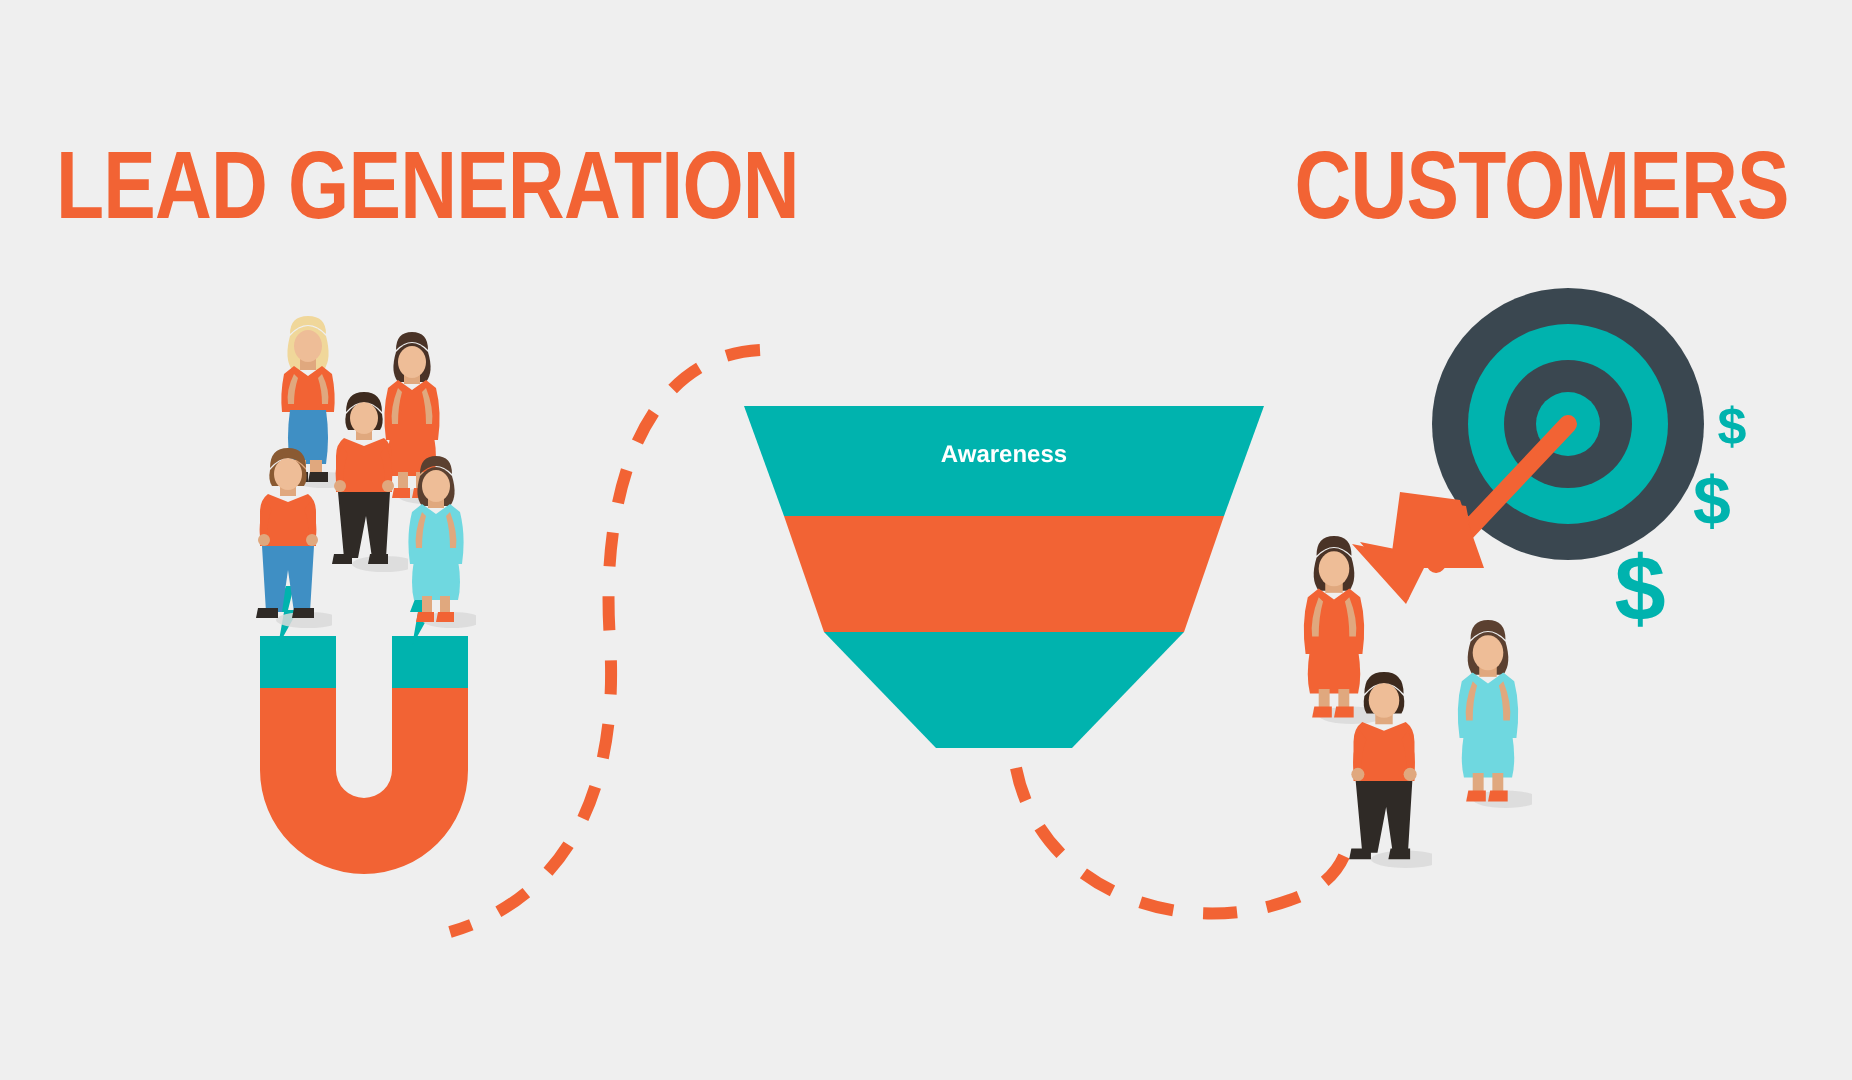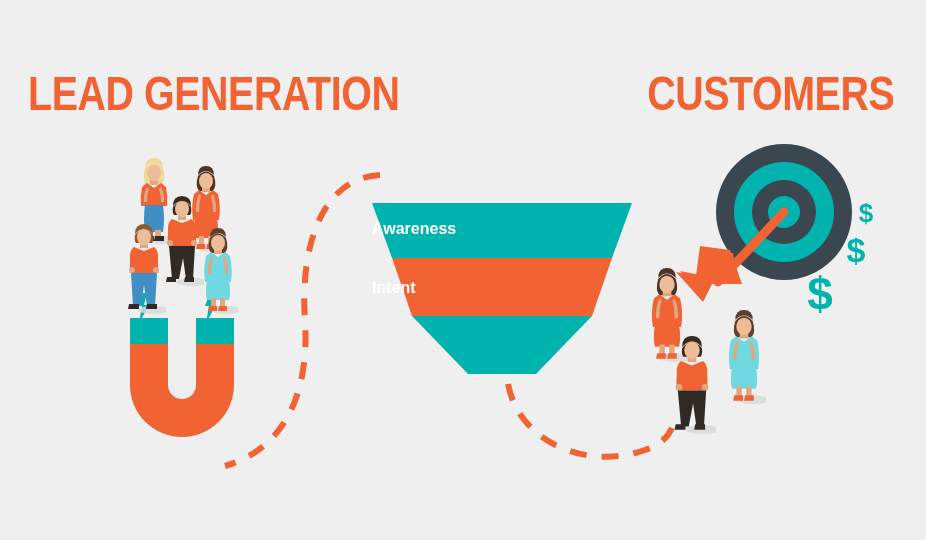--- a/index.html
+++ b/index.html
@@ -44,21 +44,22 @@
   }
   #heading-customers {
     right: 32px;
     top: 70px;
     transform-origin: right top;
   }
   .funnel-label {
     position: absolute;
     color: #ffffff;
     font-weight: bold;
-    font-size: 16px;
+    font-size: 12px;
+    text-align: center;
     width: 260px;
     left: 372px;
     white-space: nowrap;
   }
   #funnel-label-0 { top: 220px; }
   #funnel-label-1 { top: 279px; }
   #funnel-label-2 { top: 336px; }
 </style>
 </head>
 <body>
@@ -210,15 +211,14 @@
     <text x="866" y="222" font-family="Liberation Sans, sans-serif" font-weight="bold" font-size="26" fill="#00b3ae" text-anchor="middle">$</text>
     <text x="856" y="262" font-family="Liberation Sans, sans-serif" font-weight="bold" font-size="34" fill="#00b3ae" text-anchor="middle">$</text>
     <text x="820" y="310" font-family="Liberation Sans, sans-serif" font-weight="bold" font-size="46" fill="#00b3ae" text-anchor="middle">$</text>
   </svg>
 
   <div class="heading" id="heading-lead">LEAD GENERATION</div>
 
   <div class="heading" id="heading-customers">CUSTOMERS</div>
 
   <div class="funnel-label" id="funnel-label-0">Awareness</div>
-  <div class="funnel-label" id="funnel-label-1">Intent</div>
 
 </div>
 
 </body></html>

